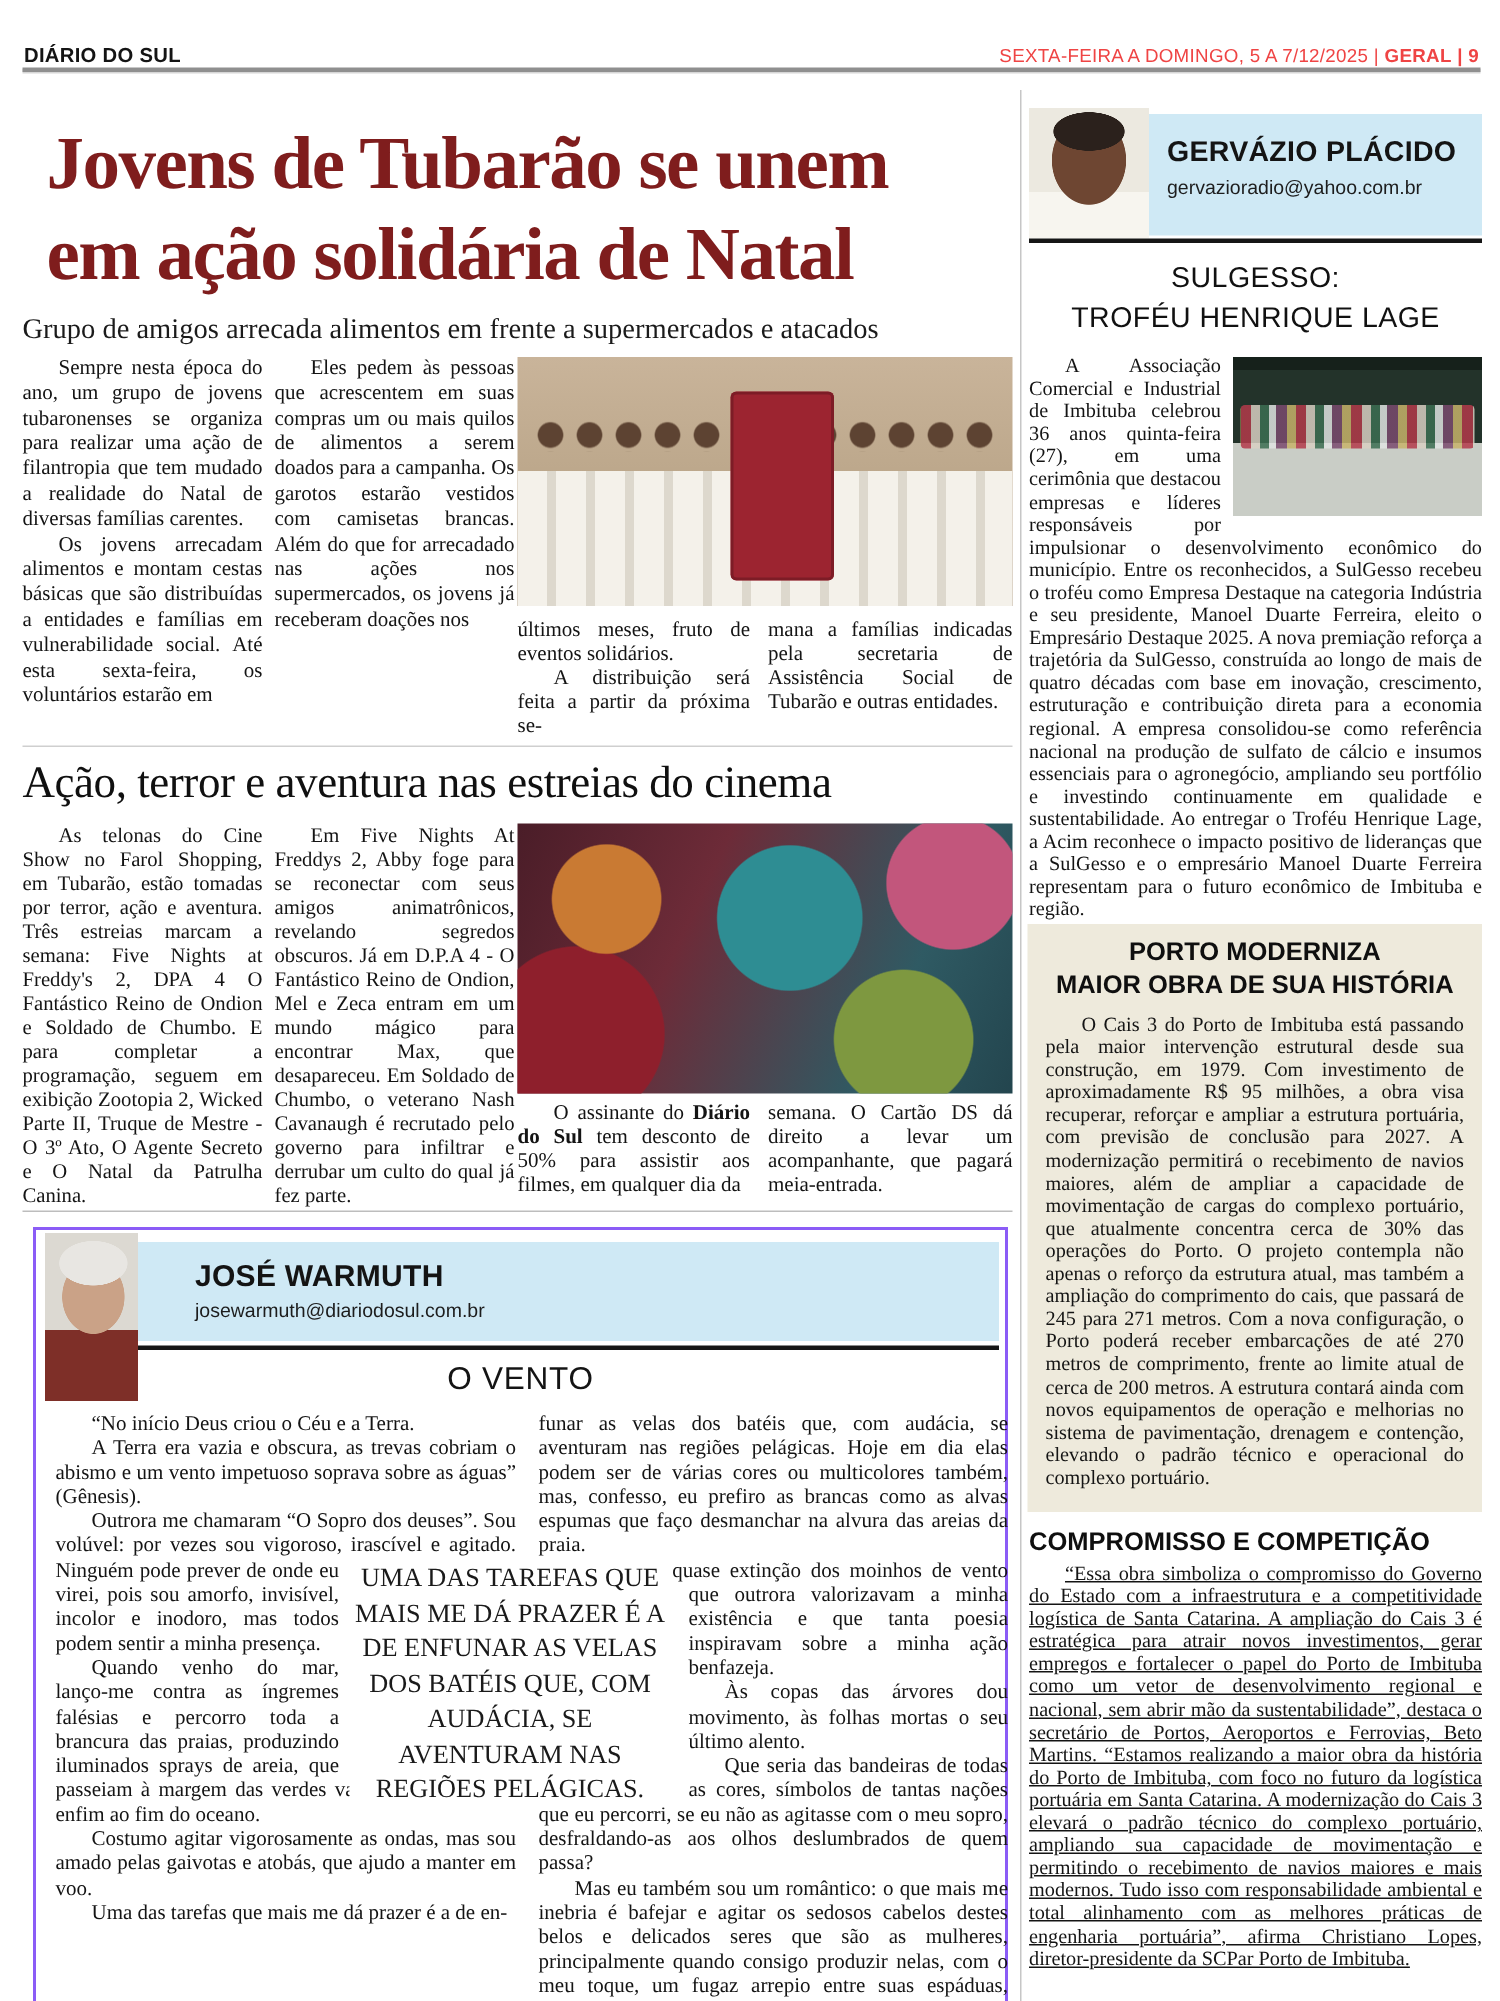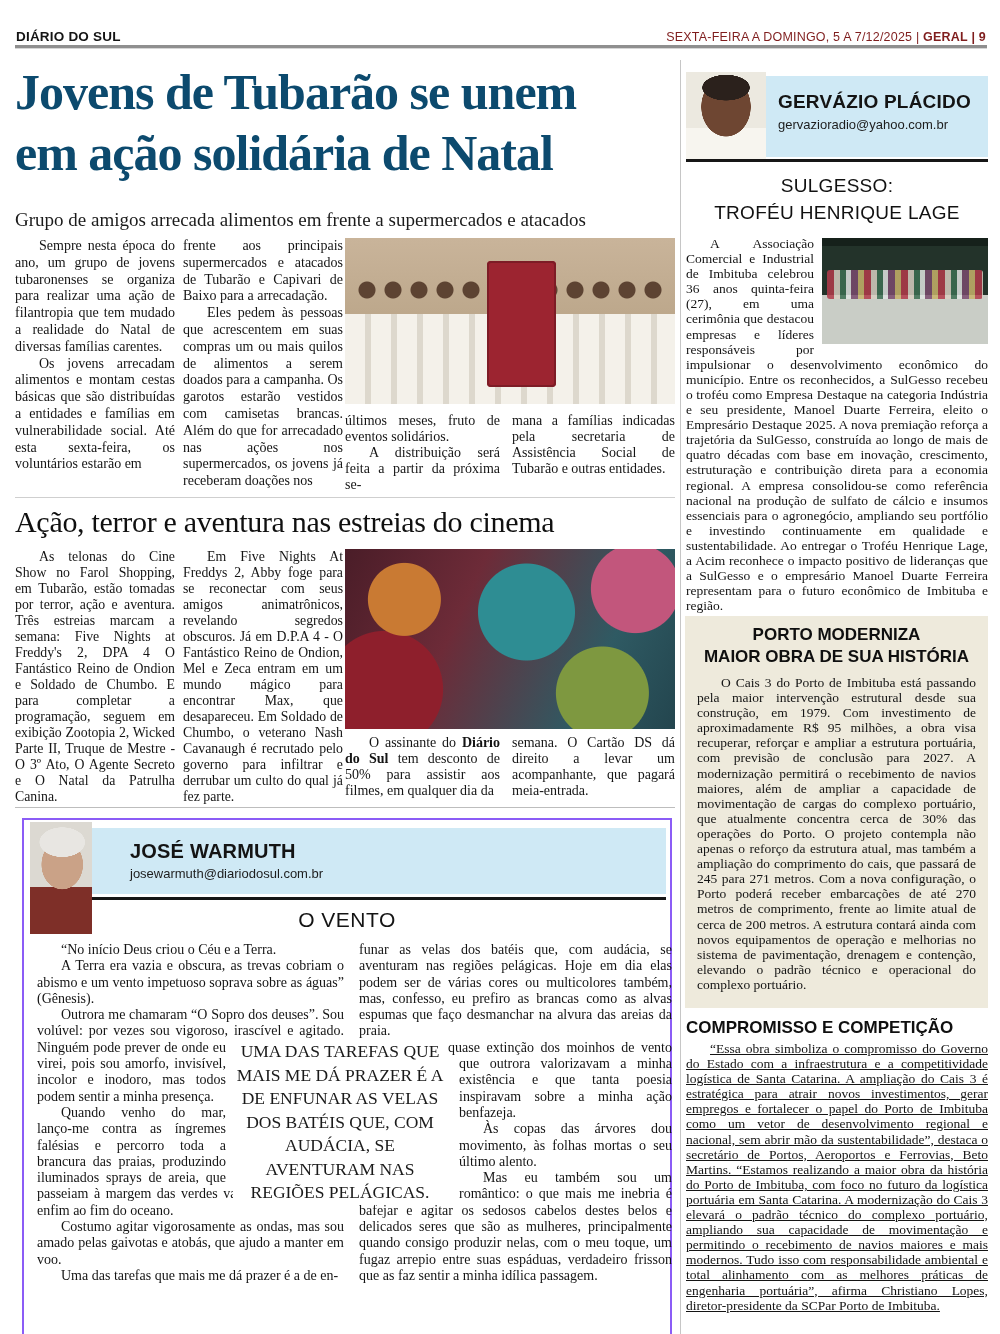--- a/index.html
+++ b/index.html
@@ -7,30 +7,30 @@
         font-family:"Liberation Serif",serif;color:#141414;}
   .sans{font-family:"Liberation Sans",sans-serif;}
   p{margin:0;text-align:justify;hyphens:auto;-webkit-hyphens:auto;}
   p.ind{text-indent:24px;}
   .abs{position:absolute;}
 
   
   .topbar{position:absolute;left:16px;right:14px;top:24px;height:20px;display:flex;
           justify-content:space-between;align-items:flex-end;font-size:13px;letter-spacing:.2px;}
   .masthead{font-weight:bold;font-size:13.5px;}
-  .dateline{font-size:12.5px;color:#7f1d1d;}
+  .dateline{font-size:12.5px;color:#ef4444;}
   .dateline .b{font-weight:bold;}
   .top-rule{position:absolute;left:15px;right:13px;top:45px;height:3px;background:#8f8f8f;box-shadow:0 1px 0 #d6d6d6;}
   .vdiv{position:absolute;left:680px;top:60px;height:1274px;width:1px;background:#c6c6c6;}
   .hline1{position:absolute;left:15px;width:660px;top:497px;height:1px;background:#cfcfcf;}
   .hline2{position:absolute;left:15px;width:660px;top:807px;height:1px;background:#bdbdbd;}
 
   
   .a1{position:absolute;left:15px;top:62px;width:660px;height:433px;}
-  .a1 h1{margin:0;font-size:50px;line-height:61px;font-weight:bold;letter-spacing:-1px;color:#0c4a6e;}
+  .a1 h1{margin:16px;font-size:50px;line-height:61px;font-weight:bold;letter-spacing:-1px;color:#7f1d1d;}
   .a1-sub{position:absolute;top:147px;left:0;width:660px;font-size:19px;color:#1b1b1b;}
   .colA{font-size:14px;line-height:16.8px;}
   .a1-col1{position:absolute;left:0;top:176px;width:160px;}
   .a1-col2{position:absolute;left:168px;top:176px;width:160px;}
   .a1-photo{position:absolute;left:330px;top:176px;width:330px;height:166px;}
   .capT{font-size:14px;line-height:15.9px;}
   .a1-cap1{position:absolute;left:330px;top:351px;width:155px;}
   .a1-cap2{position:absolute;left:497px;top:351px;width:163px;}
 
   
@@ -129,21 +129,20 @@
   <div class="hline2"></div>
 
   <section class="a1">
     <h1><span>Jovens de Tubarão se unem</span><br><span>em ação solidária de Natal</span></h1>
     <div class="a1-sub">Grupo de amigos arrecada alimentos em frente a supermercados e atacados</div>
     <div class="a1-col1 colA">
       <p class="ind">Sempre nesta época do ano, um grupo de jovens tubaronenses se organiza para realizar uma ação de filantropia que tem mudado a realidade do Natal de diversas famílias carentes.</p>
       <p class="ind">Os jovens arrecadam alimentos e montam cestas básicas que são distribuídas a entidades e famílias em vulnerabilidade social. Até esta sexta-feira, os voluntários estarão em</p>
     </div>
     <div class="a1-col2 colA">
-      <p>frente aos principais supermercados e atacados de Tubarão e Capivari de Baixo para a arrecadação.</p>
       <p class="ind">Eles pedem às pessoas que acrescentem em suas compras um ou mais quilos de alimentos a serem doados para a campanha. Os garotos estarão vestidos com camisetas brancas. Além do que for arrecadado nas ações nos supermercados, os jovens já receberam doações nos</p>
     </div>
     <div class="a1-photo ph ph-a1 abs">
       <div class="heads"></div>
       <div class="shirts"></div>
       <div class="banner"></div>
     </div>
     <div class="a1-cap1 capT">
       <p>últimos meses, fruto de eventos solidários.</p>
       <p class="ind">A distribuição será feita a partir da próxima se-</p>
@@ -216,19 +215,20 @@
         <p class="ind">A Terra era vazia e obscura, as trevas cobriam o abismo e um vento impetuoso soprava sobre as águas” (Gênesis).</p>
         <p class="ind"><span>Outrora me chamaram “O Sopro dos deuses”. Sou volúvel: por vezes sou vigoroso, irascível e agitado. </span><span class="fr"></span><span>Ninguém pode prever de onde eu virei, pois sou amorfo, invisível, incolor e inodoro, mas todos podem sentir a minha presença.</span></p>
         <p class="ind">Quando venho do mar, lanço-me contra as íngremes falésias e percorro toda a brancura das praias, produzindo iluminados sprays de areia, que passeiam à margem das verdes vagas que se lançam enfim ao fim do oceano.</p>
         <p class="ind">Costumo agitar vigorosamente as ondas, mas sou amado pelas gaivotas e atobás, que ajudo a manter em voo.</p>
         <p class="ind">Uma das tarefas que mais me dá prazer é a de en-</p>
       </div>
       <div class="jw-c2 jwt">
         <p>funar as velas dos batéis que, com audácia, se aventuram nas regiões pelágicas. Hoje em dia elas podem ser de várias cores ou multicolores também, mas, confesso, eu prefiro as brancas como as alvas espumas que faço desmanchar na alvura das areias da praia.</p>
         <p class="ind"><span>Deploro a quase extinção dos moinhos de vento que </span><span class="fl"></span><span>outrora valorizavam a minha existência e que tanta poesia inspiravam sobre a minha ação benfazeja.</span></p>
         <p class="ind">Às copas das árvores dou movimento, às folhas mortas o seu último alento.</p>
+        <p class="ind">Que seria das bandeiras de todas as cores, símbolos de tantas nações que eu percorri, se eu não as agitasse com o meu sopro, desfraldando-as aos olhos deslumbrados de quem passa?</p>
         <p class="ind">Mas eu também sou um romântico: o que mais me inebria é bafejar e agitar os sedosos cabelos destes belos e delicados seres que são as mulheres, principalmente quando consigo produzir nelas, com o meu toque, um fugaz arrepio entre suas espáduas, verdadeiro frisson que as faz sentir a minha idílica passagem.</p>
       </div>
       <div class="jw-quote">UMA DAS TAREFAS QUE MAIS ME DÁ PRAZER É A DE ENFUNAR AS VELAS DOS BATÉIS QUE, COM AUDÁCIA, SE AVENTURAM NAS REGIÕES PELÁGICAS.</div>
     </div>
   </section>
 
 </div>
 
 </body></html>

